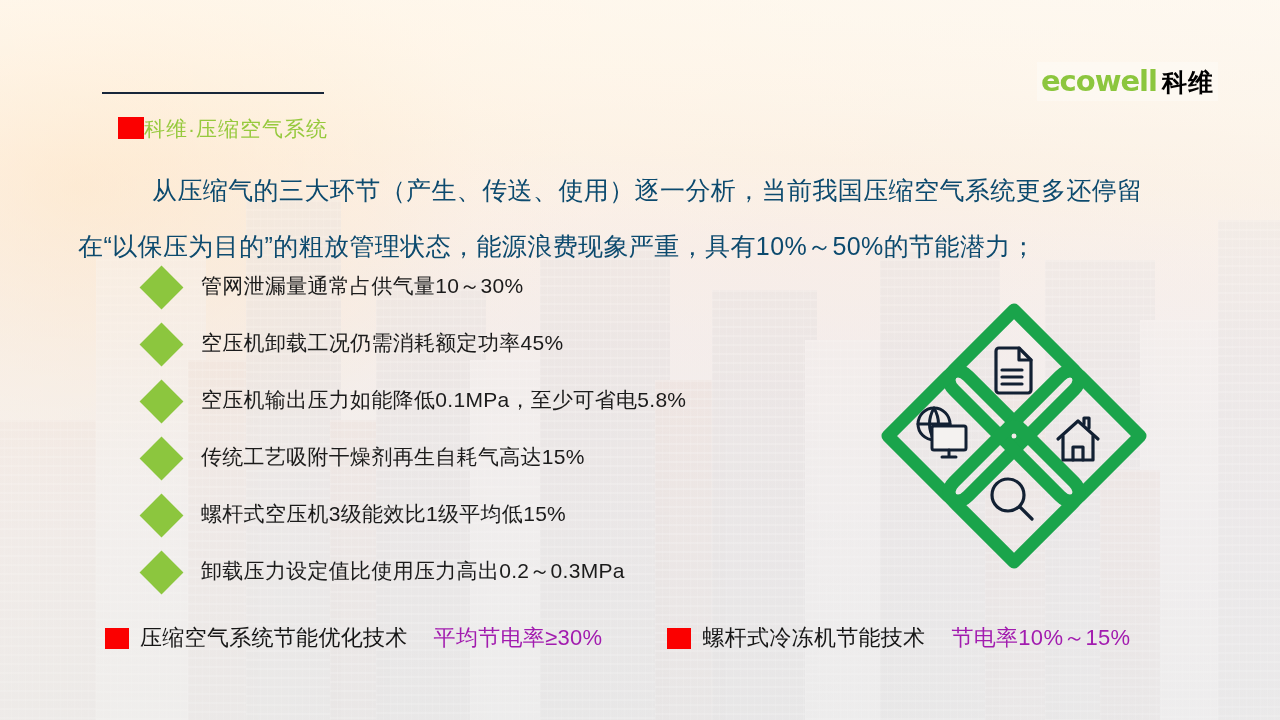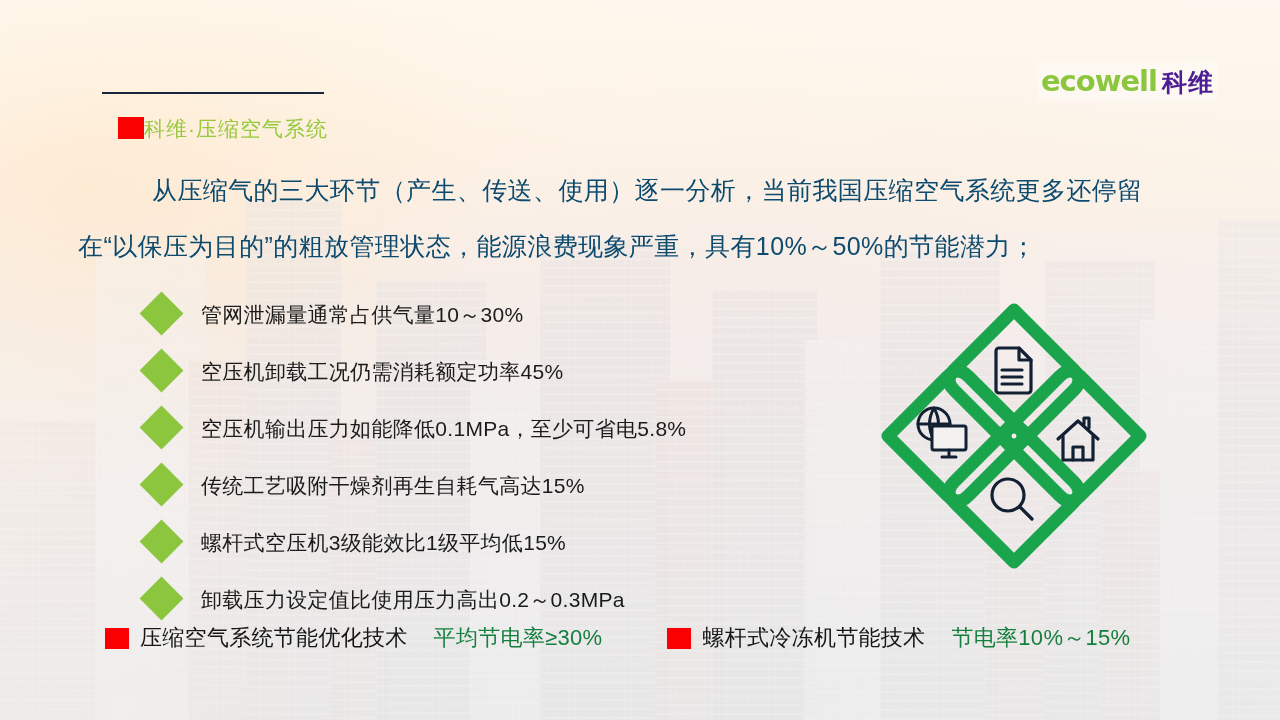--- a/index.html
+++ b/index.html
@@ -67,36 +67,36 @@
   .section-row { position:absolute; left:118px; top:117px; display:flex; align-items:center; gap:0;text-align:right; }
   .red-sq { width:26px; height:22px; background:#fb0000; flex:0 0 auto; }
   .section-title { font-size:21px; color:#96c93d; letter-spacing:1px; line-height:1; }
 
   
   .para { position:absolute; left:78px; top:162px; width:1130px; font-size:25px; color:#0c4a6e; line-height:56px; letter-spacing:0.4px; }
   .para .indent { display:inline-block; width:74px; }
 
   
   .bullets { position:absolute; left:146px; top:272px; width:780px; }
-  .bullet { display:flex; align-items:flex-end; height:57px; }
+  .bullet { display:flex; align-items:flex-start; height:57px; }
   .diamond { width:31px; height:31px; background:#8cc63e; transform:rotate(45deg); flex:0 0 auto; margin-right:24px; }
   .bullet-text { font-size:21px; color:#1b1b1b; letter-spacing:0.3px; white-space:nowrap; }
 
   
   .footer { position:absolute; left:64px; top:623px; display:flex; align-items:center; gap:0; width:1200px; }
   .f-item { display:flex; align-items:center;padding-left:41px; }
   .f-sq { width:24px; height:21px; background:#fb0000; flex:0 0 auto; margin-right:11px; }
   .f-label { font-size:22px; color:#161616; letter-spacing:0.3px; white-space:nowrap; }
-  .f-value { font-size:22px; color:#15803d; letter-spacing:0.3px; white-space:nowrap; margin-left:26px; }
+  .f-value { font-size:22px; color:#a21caf; letter-spacing:0.3px; white-space:nowrap; margin-left:26px; }
   .f-gap { width:24px; }
 
   
   .logo { position:absolute; right:62px; top:62px; display:flex; align-items:baseline; background:rgba(255,255,255,0.30); padding:2px 4px; }
   .logo-eco { font-size:29px; font-weight:bold; color:#8cc63e; letter-spacing:-1px; font-family:"DejaVu Sans","Liberation Sans",sans-serif; }
-  .logo-cn  { font-size:25px; font-weight:bold; color:#4c1d95; margin-left:5px; letter-spacing:1px; }
+  .logo-cn  { font-size:25px; font-weight:bold; color:#000000; margin-left:5px; letter-spacing:1px; }
 
   
   .clover { position:absolute; left:878px; top:300px; width:272px; height:272px; }
 </style>
 </head>
 <body>
 
 <div id="slide">
 
   <div class="bg-base"></div>

